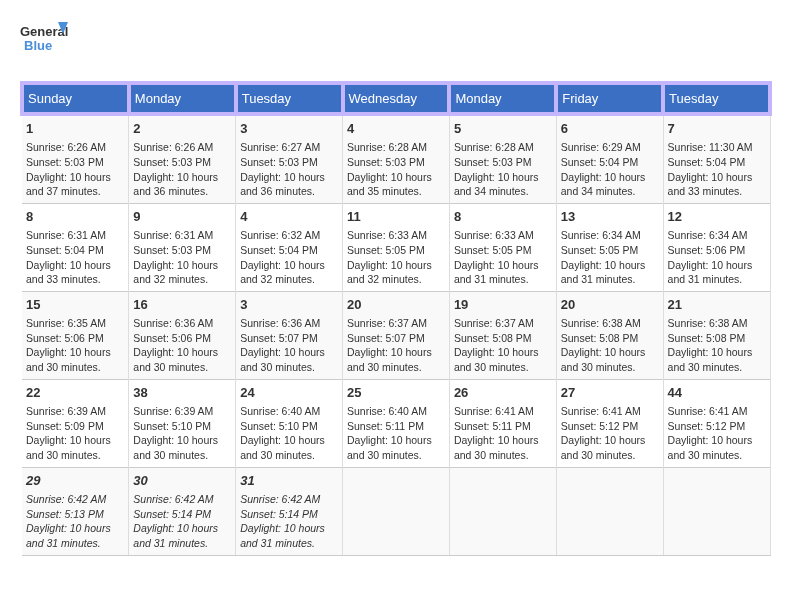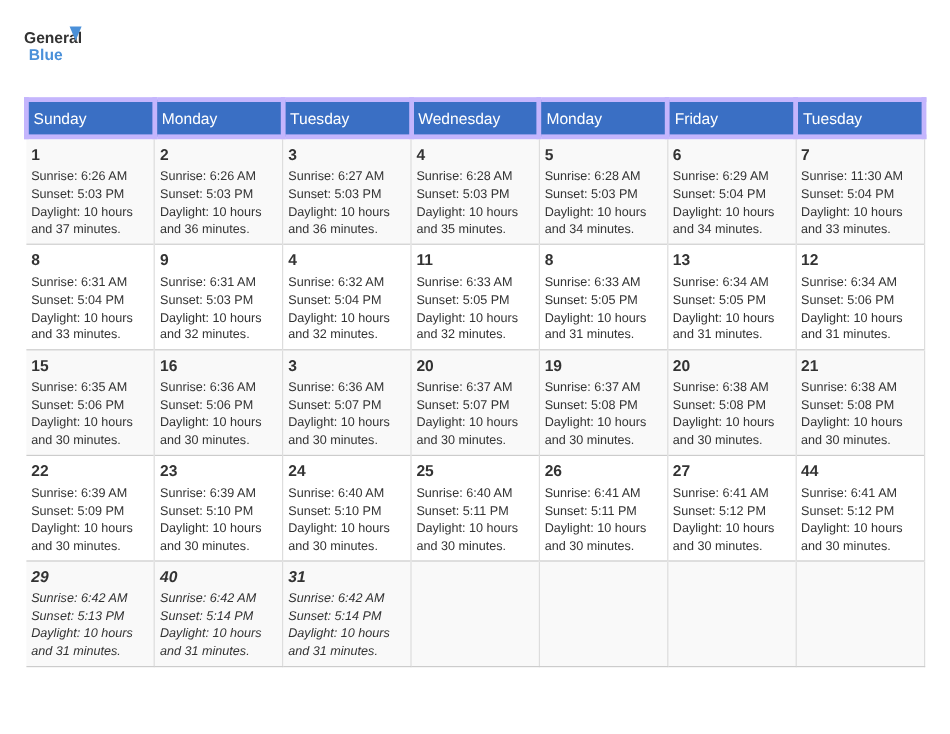--- a/index.html
+++ b/index.html
@@ -239,21 +239,21 @@
         </td>
       </tr>
       <tr>
         <td>
           <span class="day-num">22</span>
           <div>Sunrise: 6:39 AM</div>
           <div>Sunset: 5:09 PM</div>
           <div>Daylight: 10 hours and 30 minutes.</div>
         </td>
         <td>
-          <span class="day-num">23</span>
+          <span class="day-num">38</span>
           <div>Sunrise: 6:39 AM</div>
           <div>Sunset: 5:10 PM</div>
           <div>Daylight: 10 hours and 30 minutes.</div>
         </td>
         <td>
           <span class="day-num">24</span>
           <div>Sunrise: 6:40 AM</div>
           <div>Sunset: 5:10 PM</div>
           <div>Daylight: 10 hours and 30 minutes.</div>
         </td>
@@ -283,21 +283,21 @@
         </td>
       </tr>
       <tr class="last-row">
         <td>
           <span class="day-num">29</span>
           <div>Sunrise: 6:42 AM</div>
           <div>Sunset: 5:13 PM</div>
           <div>Daylight: 10 hours and 31 minutes.</div>
         </td>
         <td>
-          <span class="day-num">40</span>
+          <span class="day-num">30</span>
           <div>Sunrise: 6:42 AM</div>
           <div>Sunset: 5:14 PM</div>
           <div>Daylight: 10 hours and 31 minutes.</div>
         </td>
         <td>
           <span class="day-num">31</span>
           <div>Sunrise: 6:42 AM</div>
           <div>Sunset: 5:14 PM</div>
           <div>Daylight: 10 hours and 31 minutes.</div>
         </td>

